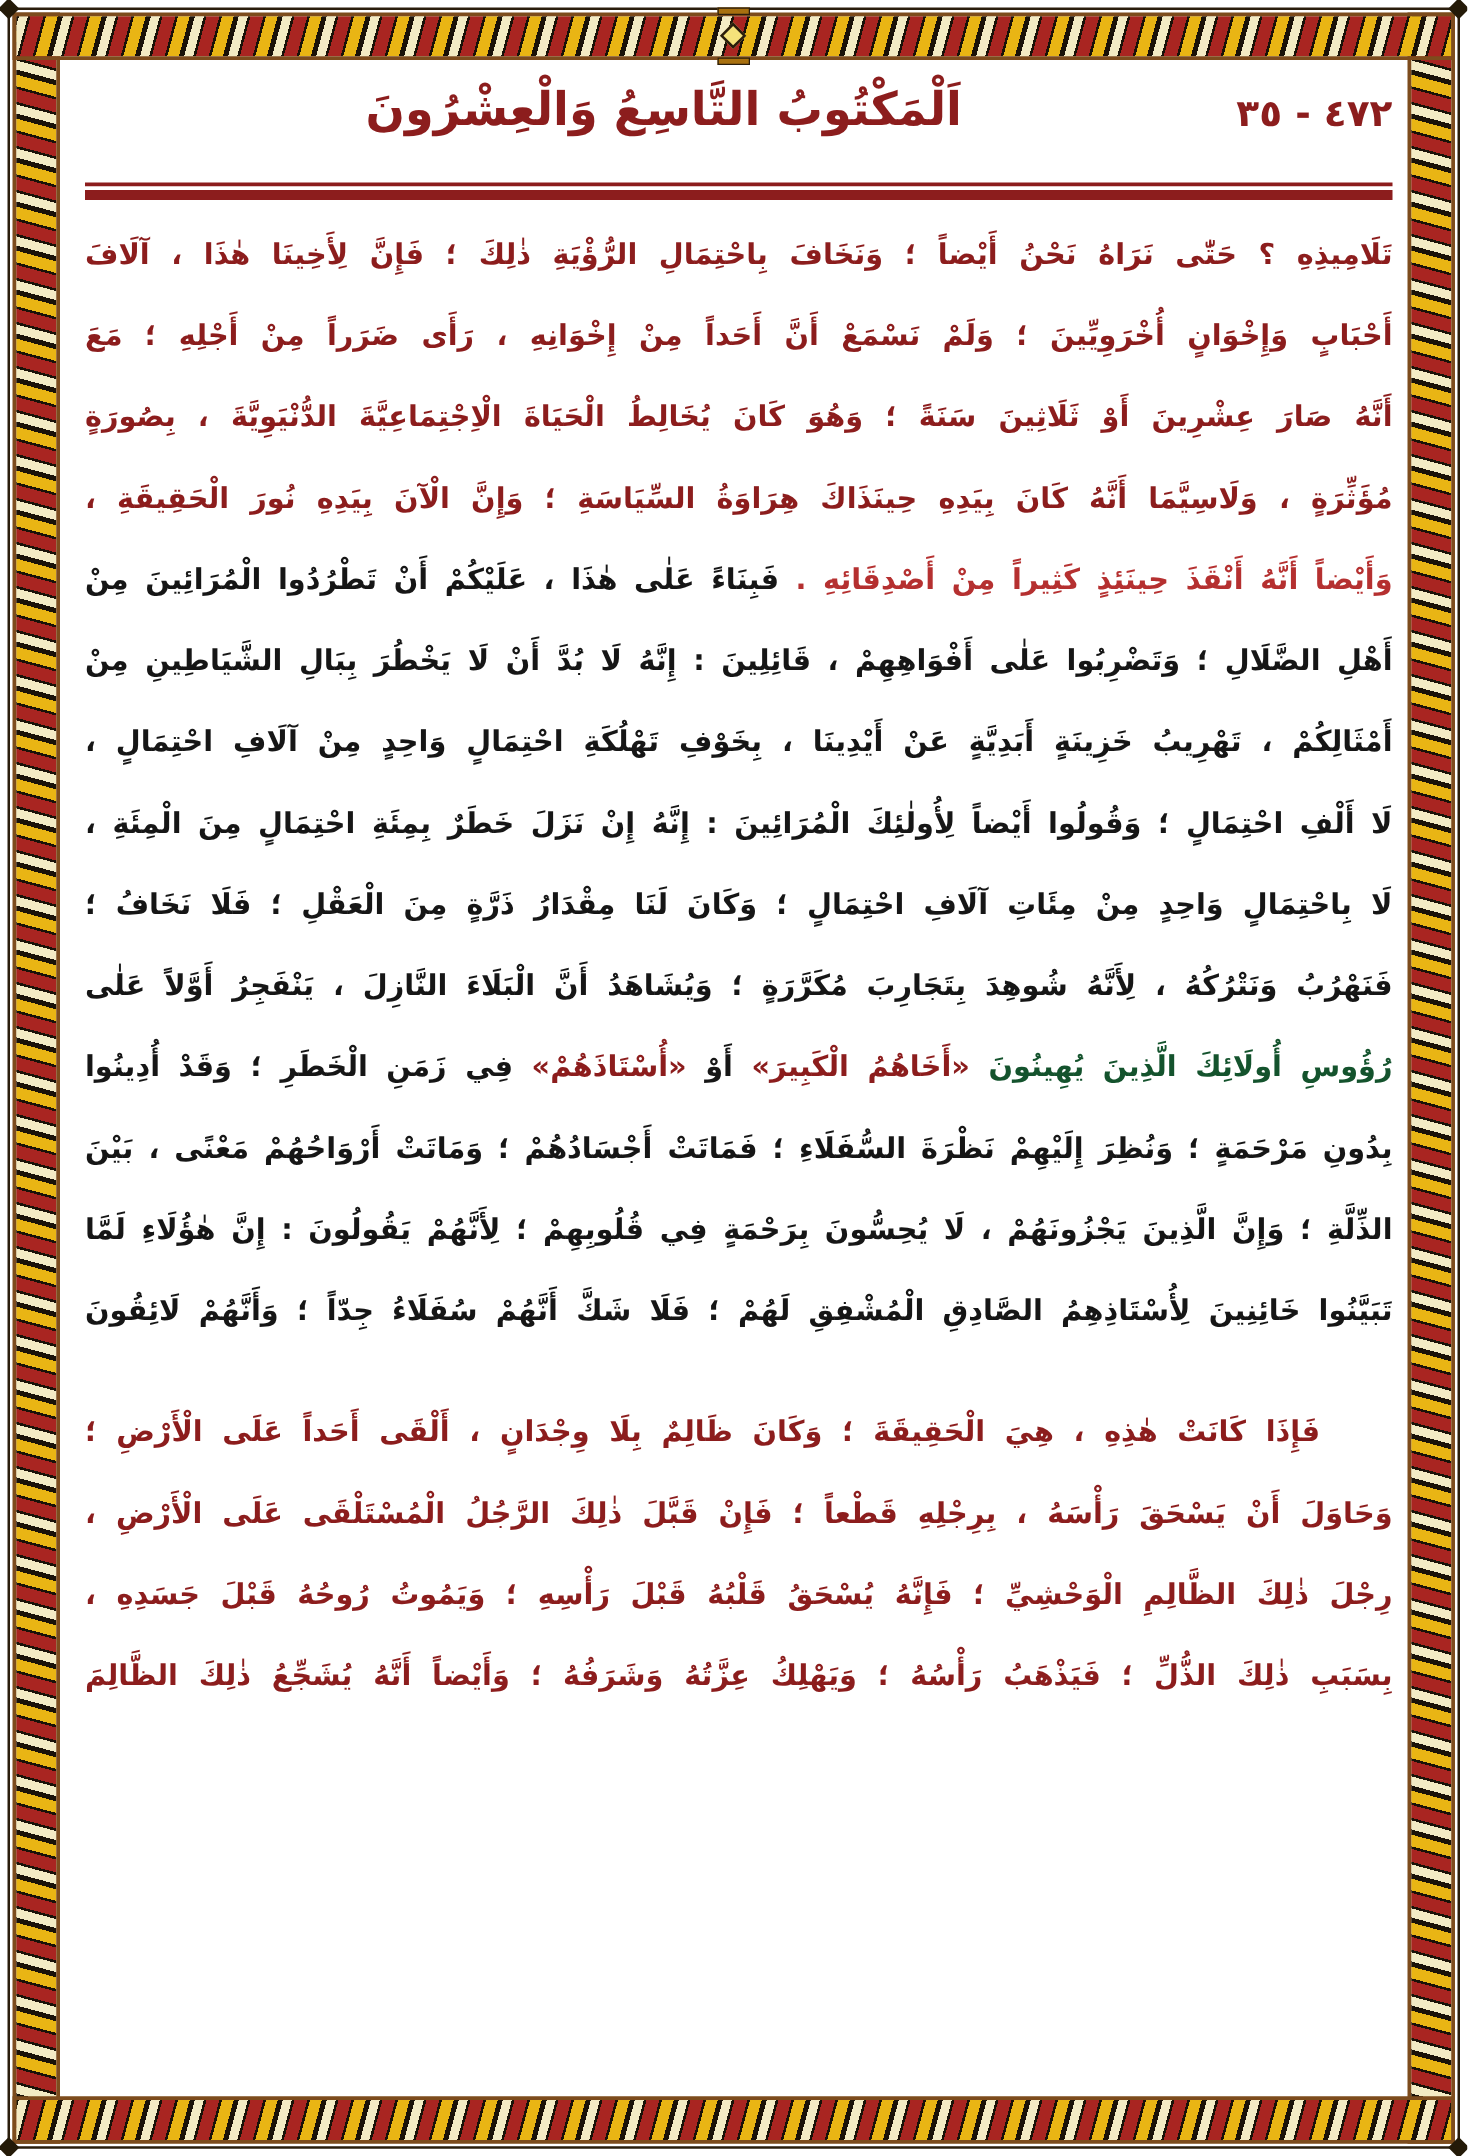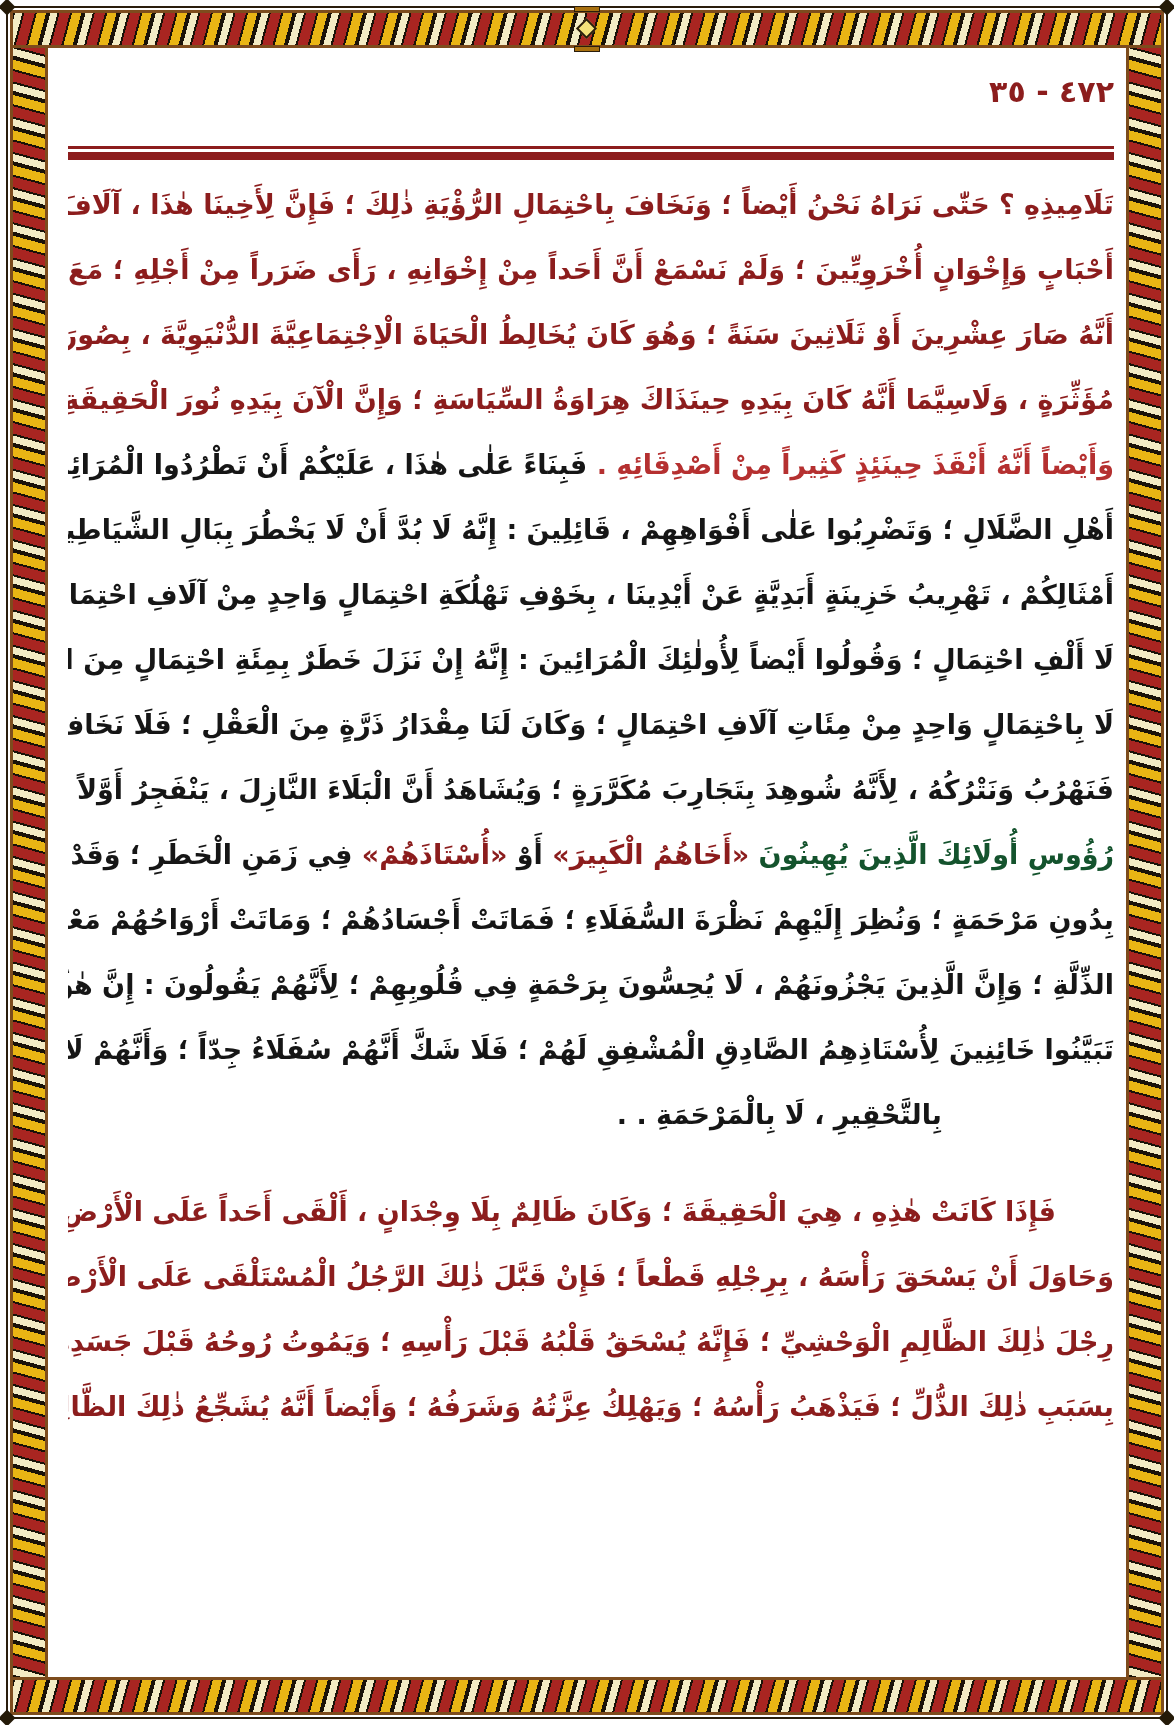--- a/index.html
+++ b/index.html
@@ -78,21 +78,21 @@
     font-size:37px;font-weight:bold;direction:rtl;
   }
   .rule-thin{height:3px;margin:14px 2px 0 2px;}
   .rule-thick{height:8px;margin:3px 2px 0 2px;}
 
   .body-text{
     direction:rtl;
     margin-top:12px;
     padding:0 2px;
     font-weight:bold;
-    font-size:27px;
+    font-size:23px;
   }
   .line{
     height:65px;line-height:65px;
     overflow:hidden;
     text-align:justify;
     text-align-last:justify;
     white-space:nowrap;
   }
   .line-end{
     text-align:right;text-align-last:right;
@@ -117,39 +117,39 @@
   <div class="corner-nib nib-br"></div>
   <div class="top-ornament">
     <div class="bar bar-top"></div>
     <div class="diamond"></div>
     <div class="bar bar-bottom"></div>
   </div>
 
   <div class="content">
     <div class="header">
       <div class="page-number" style="color: rgb(140, 29, 29);">٤٧٢ - ٣٥</div>
+      <div class="doc-title" style="color: rgb(140, 29, 29);">اَلْمَكْتُوبُ التَّاسِعُ وَالْعِشْرُونَ</div>
     </div>
     <div class="rule-thin" style="background: rgb(140, 29, 29);"></div>
     <div class="rule-thick" style="background: rgb(140, 29, 29);"></div>
 
     <div class="body-text">
         <div class="line"><span style="color: rgb(140, 29, 29);">تَلَامِيذِهِ ؟ حَتّٰى نَرَاهُ نَحْنُ أَيْضاً ؛ وَنَخَافَ بِاحْتِمَالِ الرُّؤْيَةِ ذٰلِكَ ؛ فَإِنَّ لِأَخِينَا هٰذَا ، آلَافَ</span></div>
         <div class="line"><span style="color: rgb(140, 29, 29);">أَحْبَابٍ وَإِخْوَانٍ أُخْرَوِيِّينَ ؛ وَلَمْ نَسْمَعْ أَنَّ أَحَداً مِنْ إِخْوَانِهِ ، رَأَى ضَرَراً مِنْ أَجْلِهِ ؛ مَعَ</span></div>
         <div class="line"><span style="color: rgb(140, 29, 29);">أَنَّهُ صَارَ عِشْرِينَ أَوْ ثَلَاثِينَ سَنَةً ؛ وَهُوَ كَانَ يُخَالِطُ الْحَيَاةَ الْاِجْتِمَاعِيَّةَ الدُّنْيَوِيَّةَ ، بِصُورَةٍ</span></div>
         <div class="line"><span style="color: rgb(140, 29, 29);">مُؤَثِّرَةٍ ، وَلَاسِيَّمَا أَنَّهُ كَانَ بِيَدِهِ حِينَذَاكَ هِرَاوَةُ السِّيَاسَةِ ؛ وَإِنَّ الْآنَ بِيَدِهِ نُورَ الْحَقِيقَةِ ،</span></div>
         <div class="line"><span style="color: rgb(181, 48, 48); margin-top: 31px;">وَأَيْضاً أَنَّهُ أَنْقَذَ حِينَئِذٍ كَثِيراً مِنْ أَصْدِقَائِهِ .</span><span style="color: rgb(22, 22, 22);"> فَبِنَاءً عَلٰى هٰذَا ، عَلَيْكُمْ أَنْ تَطْرُدُوا الْمُرَائِينَ مِنْ</span></div>
         <div class="line"><span style="color: rgb(22, 22, 22);">أَهْلِ الضَّلَالِ ؛ وَتَضْرِبُوا عَلٰى أَفْوَاهِهِمْ ، قَائِلِينَ : إِنَّهُ لَا بُدَّ أَنْ لَا يَخْطُرَ بِبَالِ الشَّيَاطِينِ مِنْ</span></div>
         <div class="line"><span style="color: rgb(22, 22, 22);">أَمْثَالِكُمْ ، تَهْرِيبُ خَزِينَةٍ أَبَدِيَّةٍ عَنْ أَيْدِينَا ، بِخَوْفِ تَهْلُكَةِ احْتِمَالٍ وَاحِدٍ مِنْ آلَافِ احْتِمَالٍ ،</span></div>
         <div class="line"><span style="color: rgb(22, 22, 22);">لَا أَلْفِ احْتِمَالٍ ؛ وَقُولُوا أَيْضاً لِأُولٰئِكَ الْمُرَائِينَ : إِنَّهُ إِنْ نَزَلَ خَطَرٌ بِمِئَةِ احْتِمَالٍ مِنَ الْمِئَةِ ،</span></div>
         <div class="line"><span style="color: rgb(22, 22, 22);">لَا بِاحْتِمَالٍ وَاحِدٍ مِنْ مِئَاتِ آلَافِ احْتِمَالٍ ؛ وَكَانَ لَنَا مِقْدَارُ ذَرَّةٍ مِنَ الْعَقْلِ ؛ فَلَا نَخَافُ ؛</span></div>
         <div class="line"><span style="color: rgb(22, 22, 22);">فَنَهْرُبُ وَنَتْرُكُهُ ، لِأَنَّهُ شُوهِدَ بِتَجَارِبَ مُكَرَّرَةٍ ؛ وَيُشَاهَدُ أَنَّ الْبَلَاءَ النَّازِلَ ، يَنْفَجِرُ أَوَّلاً عَلٰى</span></div>
         <div class="line"><span style="color: #14532d;">رُؤُوسِ أُولَائِكَ الَّذِينَ يُهِينُونَ </span><span style="color: rgb(140, 29, 29);">«أَخَاهُمُ الْكَبِيرَ»</span><span style="color: rgb(22, 22, 22);"> أَوْ </span><span style="color: rgb(140, 29, 29);">«أُسْتَاذَهُمْ»</span><span style="color: rgb(22, 22, 22);"> فِي زَمَنِ الْخَطَرِ ؛ وَقَدْ أُدِينُوا</span></div>
         <div class="line"><span style="color: rgb(22, 22, 22);">بِدُونِ مَرْحَمَةٍ ؛ وَنُظِرَ إِلَيْهِمْ نَظْرَةَ السُّفَلَاءِ ؛ فَمَاتَتْ أَجْسَادُهُمْ ؛ وَمَاتَتْ أَرْوَاحُهُمْ مَعْنًى ، بَيْنَ</span></div>
         <div class="line"><span style="color: rgb(22, 22, 22);">الذِّلَّةِ ؛ وَإِنَّ الَّذِينَ يَجْزُونَهُمْ ، لَا يُحِسُّونَ بِرَحْمَةٍ فِي قُلُوبِهِمْ ؛ لِأَنَّهُمْ يَقُولُونَ : إِنَّ هٰؤُلَاءِ لَمَّا</span></div>
         <div class="line"><span style="color: rgb(22, 22, 22);">تَبَيَّنُوا خَائِنِينَ لِأُسْتَاذِهِمُ الصَّادِقِ الْمُشْفِقِ لَهُمْ ؛ فَلَا شَكَّ أَنَّهُمْ سُفَلَاءُ جِدّاً ؛ وَأَنَّهُمْ لَائِقُونَ</span></div>
-        <div class="line line-end"><span style="color: rgb(22, 22, 22);">بِالتَّحْقِيرِ ، لَا بِالْمَرْحَمَةِ . .</span></div>
         <div class="line line-indent para-gap"><span style="color: rgb(140, 29, 29);">فَإِذَا كَانَتْ هٰذِهِ ، هِيَ الْحَقِيقَةَ ؛ وَكَانَ ظَالِمٌ بِلَا وِجْدَانٍ ، أَلْقَى أَحَداً عَلَى الْأَرْضِ ؛</span></div>
         <div class="line"><span style="color: rgb(140, 29, 29);">وَحَاوَلَ أَنْ يَسْحَقَ رَأْسَهُ ، بِرِجْلِهِ قَطْعاً ؛ فَإِنْ قَبَّلَ ذٰلِكَ الرَّجُلُ الْمُسْتَلْقَى عَلَى الْأَرْضِ ،</span></div>
         <div class="line"><span style="color: rgb(140, 29, 29);">رِجْلَ ذٰلِكَ الظَّالِمِ الْوَحْشِيِّ ؛ فَإِنَّهُ يُسْحَقُ قَلْبُهُ قَبْلَ رَأْسِهِ ؛ وَيَمُوتُ رُوحُهُ قَبْلَ جَسَدِهِ ،</span></div>
         <div class="line"><span style="color: rgb(140, 29, 29);">بِسَبَبِ ذٰلِكَ الذُّلِّ ؛ فَيَذْهَبُ رَأْسُهُ ؛ وَيَهْلِكُ عِزَّتُهُ وَشَرَفُهُ ؛ وَأَيْضاً أَنَّهُ يُشَجِّعُ ذٰلِكَ الظَّالِمَ</span></div>
       </div>
   </div>
 </div>
 
 </body></html>

